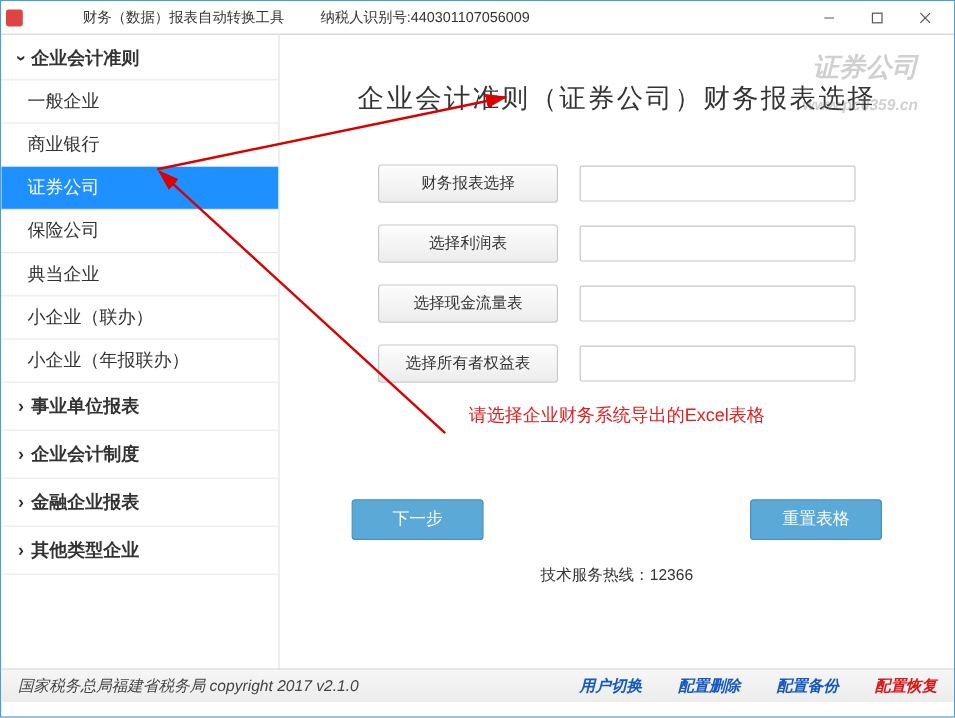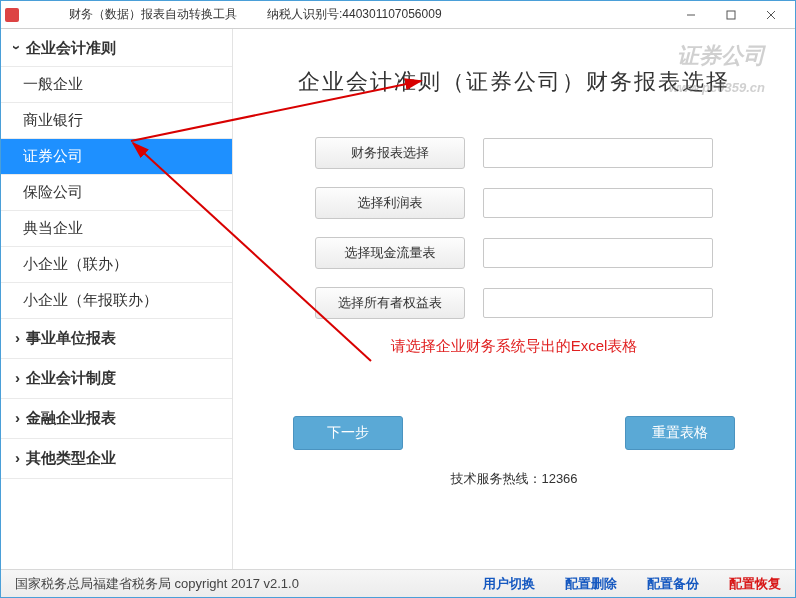--- a/index.html
+++ b/index.html
@@ -30,21 +30,21 @@
     .select-btn { width: 150px; height: 32px; background: linear-gradient(#fdfdfd,#ececec); border: 1px solid #c8c8c8; border-radius: 3px; font-size: 13px; color: #333; cursor: pointer; }
     .select-input { width: 230px; height: 30px; border: 1px solid #c8c8c8; border-radius: 2px; padding: 0 6px; font-size: 13px; }
     
     .hint { text-align: center; color: #e02020; font-size: 15px; }
     
     .action-row { display: flex; justify-content: space-between; padding: 0 30px; margin-top: 60px; }
     .action-btn { width: 110px; height: 34px; background: #5aa9d6; border: 1px solid #4a93c0; border-radius: 3px; color: #fff; font-size: 14px; cursor: pointer; }
     
     .hotline { text-align: center; font-size: 13px; color: #333; margin-top: 20px; }
     
-    .footer { position: absolute; bottom: 0; left: 0; right: 0; height: 28px; background: linear-gradient(#f6f6f6,#ececec); border-top: 1px solid #d8d8d8; display: flex; align-items: center; padding: 0 14px; font-size: 13px; color: #444; gap: 30px; }
+    .footer { position: absolute; bottom: 12px; left: 0; right: 0; height: 28px; background: linear-gradient(#f6f6f6,#ececec); border-top: 1px solid #d8d8d8; display: flex; align-items: center; padding: 0 14px; font-size: 13px; color: #444; gap: 30px; font-style: italic; }
     .footer-spacer { flex: 1; }
     .footer-link { color: #1558c0; cursor: pointer; font-weight: bold; }
     .footer-link.danger { color: #d81818; }
     
     .watermark { position: absolute; top: 14px; right: 30px; font-size: 22px; font-weight: bold; color: rgba(120,120,120,0.35); font-style: italic; font-family: KaiTi, serif; pointer-events: none; text-align: right; line-height: 1.2; }
     .watermark-sub { font-size: 13px; color: rgba(120,120,120,0.35); margin-top: 11px; }
     
     .arrow { position: absolute; pointer-events: none; }
   </style>
 </head>

